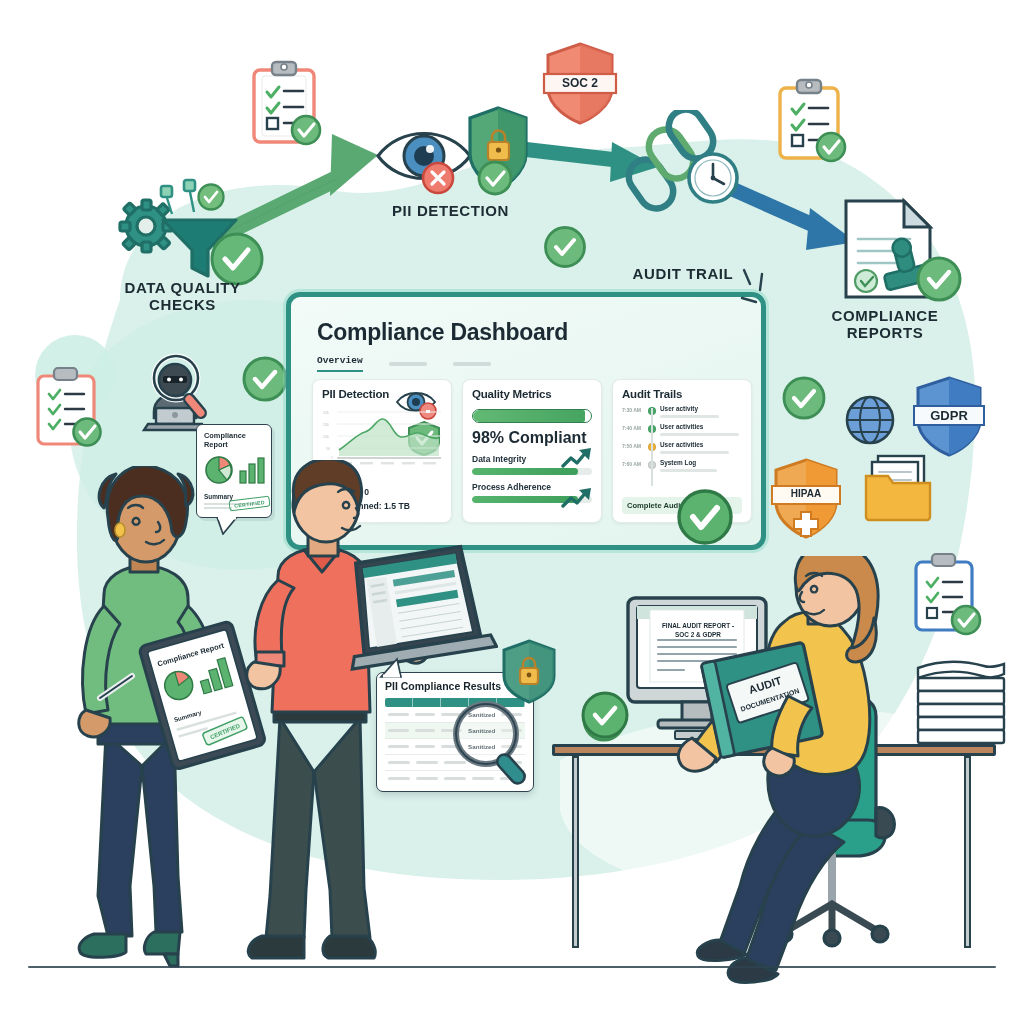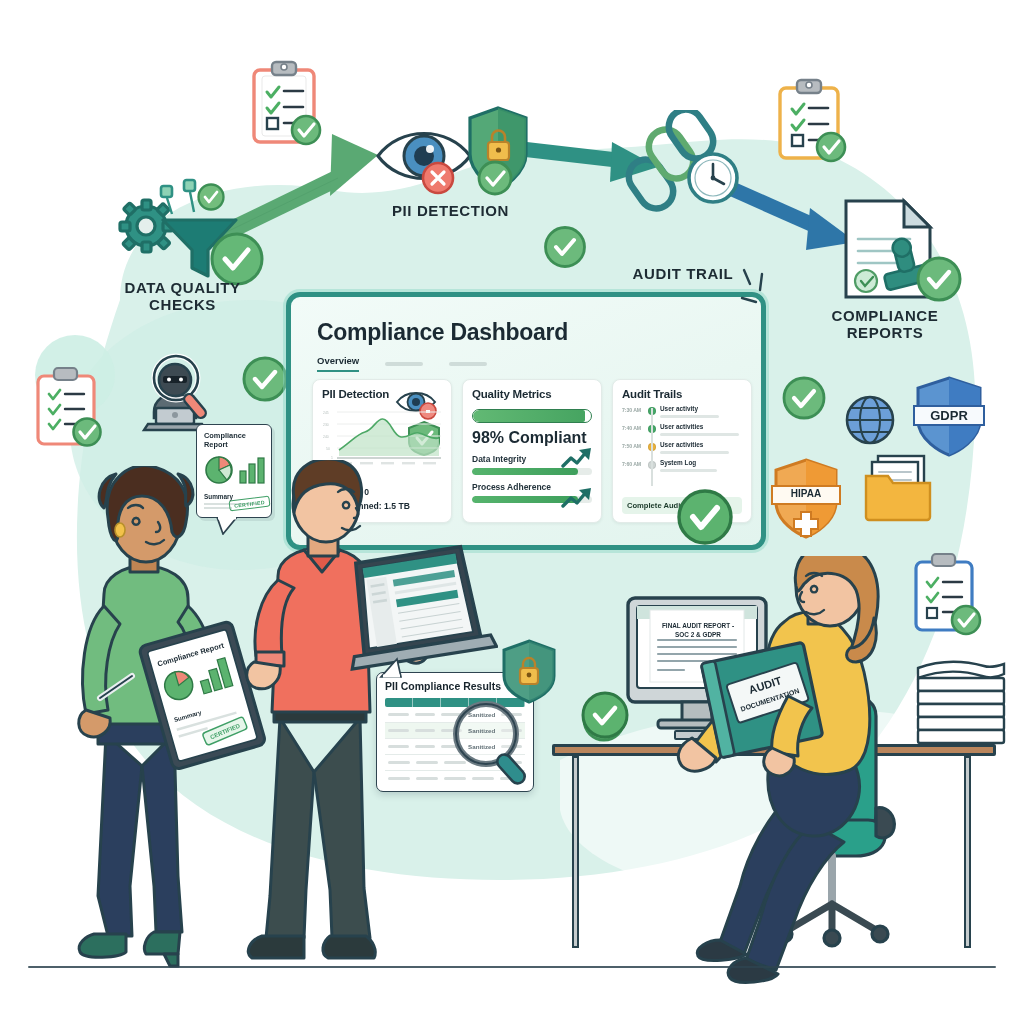--- a/index.html
+++ b/index.html
@@ -23,21 +23,21 @@
     position:absolute;left:286px;top:292px;width:470px;height:248px;
     border:5px solid #2f9184;border-radius:14px;
     background:linear-gradient(160deg,#f2fbf8 0%,#e9f7f2 55%,#e2f4ee 100%);
     box-shadow:0 0 0 3px rgba(140,214,198,.45);
     overflow:hidden;
   }
   .dash-title{
     position:absolute;left:26px;top:22px;font-size:23px;font-weight:bold;
     color:#1b2a33;letter-spacing:-.3px;
   }
-  .tabs{position:absolute;left:26px;top:58px;display:flex;align-items:center;gap:26px;}
+  .tabs{position:absolute;left:26px;top:58px;display:flex;align-items:center;gap:26px;font-family:Liberation Mono, monospace;}
   .tab-active{font-size:9.5px;font-weight:bold;color:#1b2a33;padding-bottom:4px;border-bottom:2.5px solid #2f9184;}
   .tab-ghost{width:38px;height:4px;border-radius:2px;background:#cfdcd9;}
   .cards{position:absolute;left:21px;top:82px;display:flex;gap:10px;}
   .card{
     width:140px;height:144px;background:#fff;border:1px solid #e2ebe8;border-radius:8px;
     box-shadow:0 1px 3px rgba(40,70,64,.08);position:relative;padding:8px 9px;box-sizing:border-box;
   }
   .card h3{margin:0;font-size:11.5px;font-weight:bold;color:#1b2a33;letter-spacing:-.2px;}
   .mini-label{font-size:8.5px;font-weight:bold;color:#23333c;margin-top:7px;}
   .bar-track{height:7px;border-radius:4px;background:#e6ece9;overflow:hidden;margin-top:4px;}
@@ -205,20 +205,28 @@
       <rect x="62" y="52" width="16" height="24" rx="6" fill="#2f8d7f" stroke="#1f6f66" stroke-width="2.6"></rect>
       <circle cx="70" cy="52" r="9" fill="#2f8d7f" stroke="#1f6f66" stroke-width="2.6"></circle>
     </g>
   </svg>
   <svg class="abs" style="left:912px;top:252px;width:54px;height:54px;">
     <circle cx="27" cy="27" r="21" fill="#6cba7c" stroke="#3d8f55" stroke-width="3"></circle>
     <path d="M17,27 l7,8 l13,-15" stroke="#fff" stroke-width="4.4" fill="none" stroke-linecap="round" stroke-linejoin="round"></path>
   </svg>
   <div class="flow-label" style="left:800px;top:308px;width:170px;"><span>COMPLIANCE</span><br><span>REPORTS</span></div>
 
+  <div class="abs" style="left:542px;top:40px;width:76px;height:86px;">
+    <svg viewBox="0 0 76 86" style="width:76px;height:86px;">
+      <path d="M38,4 L70,15 L70,48 C70,68 46,80 38,83 C30,80 6,68 6,48 L6,15 Z" fill="#f08a72" stroke="#cf5c47" stroke-width="3"></path>
+      <path d="M38,4 L70,15 L70,48 C70,68 46,80 38,83 Z" fill="#e4715c" opacity=".75"></path>
+      <rect x="2" y="34" width="72" height="19" fill="#fdf6f3" stroke="#cf5c47" stroke-width="2.2"></rect>
+    </svg>
+    <div class="badge-txt abs" style="left:0;top:36px;width:76px;font-size:12px;">SOC 2</div>
+  </div>
 
   <svg class="abs" style="left:246px;top:58px;width:80px;height:92px;">
     <rect x="8" y="12" width="60" height="72" rx="6" fill="#fff" stroke="#ef8878" stroke-width="3.4"></rect>
     <rect x="16" y="18" width="44" height="60" rx="3" fill="#fff" stroke="#e9e9e9" stroke-width="1"></rect>
     <rect x="26" y="4" width="24" height="13" rx="4" fill="#b7bcc0" stroke="#76818a" stroke-width="2.4"></rect>
     <circle cx="38" cy="9" r="3" fill="#fff" stroke="#76818a" stroke-width="1.6"></circle>
     <g stroke="#4caf63" stroke-width="3" fill="none" stroke-linecap="round" stroke-linejoin="round">
       <path d="M21,34 l4,5 l8,-10"></path>
         <path d="M21,50 l4,5 l8,-10"></path>
     </g>

